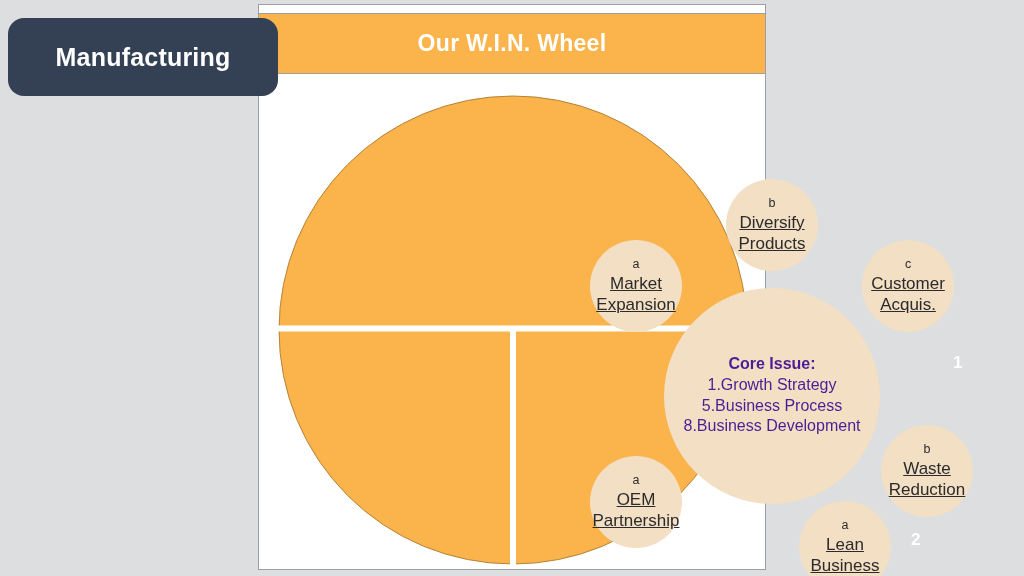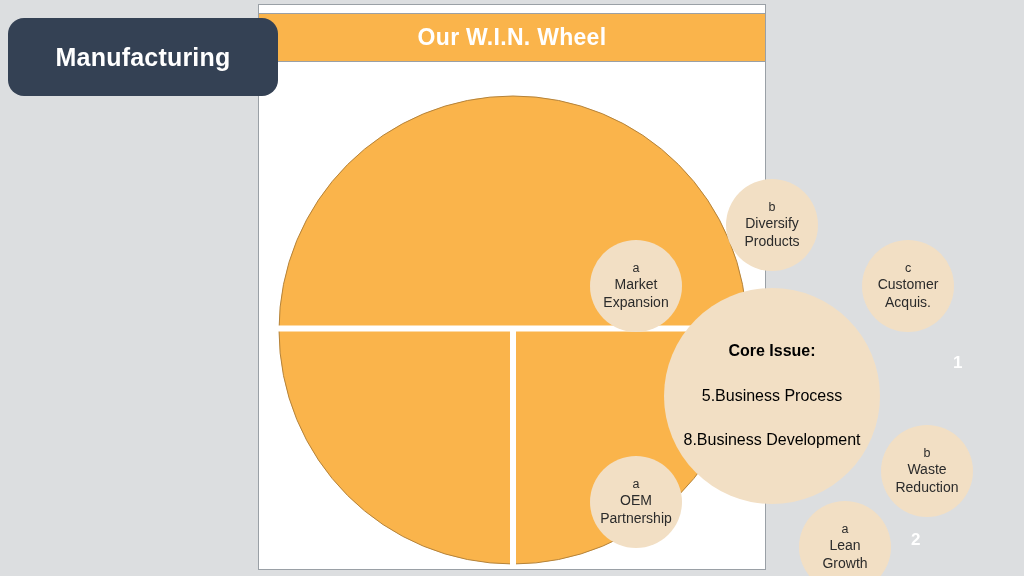--- a/index.html
+++ b/index.html
@@ -47,21 +47,21 @@
     border: 1px solid #9aa0a6;
     box-sizing: border-box;
     z-index: 2;
   }
 
   .panel-header {
     position: absolute;
     left: 0;
     top: 8px;
     width: 100%;
-    height: 49px;
+    height: 61px;
     background: #fab44b;
     border-top: 1px solid #9aa0a6;
     border-bottom: 1px solid #9aa0a6;
     box-sizing: border-box;
     display: flex;
     align-items: center;
     justify-content: center;
   }
   .panel-header .title {
     color: #ffffff;
@@ -96,21 +96,21 @@
     flex-direction: column;
     align-items: center;
     justify-content: center;
     text-align: center;
     color: #2b2b2b;
     line-height: 1.24;
     font-size: 12.5px;
     z-index: 4;
   }
   .node .node-key { font-size: 12.5px; }
-  .node .node-label { font-size: 14px; white-space: pre-line; }
+  .node .node-label { font-size: 17px; white-space: pre-line; text-decoration: underline; }
 
   .node-a-market   { left: 331px; top: 162px; width: 92px; height: 92px; }
   .node-b-diversify{ left: 467px; top: 101px; width: 92px; height: 92px; }
   .node-c-customer { left: 603px; top: 162px; width: 92px; height: 92px; }
   .node-b-waste    { left: 622px; top: 347px; width: 92px; height: 92px; }
   .node-a-lean     { left: 540px; top: 423px; width: 92px; height: 92px; }
   .node-a-oem      { left: 331px; top: 378px; width: 92px; height: 92px; }
 
   
   .core-hub {
@@ -120,22 +120,21 @@
     width: 216px;
     height: 216px;
     border-radius: 50%;
     background: #f2dfc4;
     display: flex;
     flex-direction: column;
     align-items: center;
     justify-content: center;
     text-align: center;
     z-index: 3;
-    color: #000000;
-    gap: 24px;
+    color: #4c1d95;
   }
   .core-hub .core-title {
     font-size: 16px;
     font-weight: bold;
     margin-bottom: 2px;
   }
   .core-hub .core-item {
     font-size: 16px;
     line-height: 1.28;
   }
@@ -175,20 +174,21 @@
         <rect x="235" y="230.5" width="236" height="6" fill="#ffffff"></rect>
 
         <rect x="-1" y="230.5" width="236" height="6" fill="#ffffff"></rect>
 
         <rect x="232" y="235" width="6" height="236" fill="#ffffff"></rect>
       </svg>
     </div>
 
     <div class="core-hub">
       <div class="core-title">Core Issue:</div>
+      <div class="core-item">1.Growth Strategy</div>
       <div class="core-item">5.Business Process</div>
       <div class="core-item">8.Business Development</div>
     </div>
 
     <div class="segment-number seg-num-1">1</div>
     <div class="segment-number seg-num-2">2</div>
     <div class="segment-number seg-num-3">3</div>
 
     <div class="node node-a-market">
       <span class="node-key">a</span>
@@ -210,21 +210,21 @@
 
     <div class="node node-b-waste">
       <span class="node-key">b</span>
       <span class="node-label">Waste
 Reduction</span>
     </div>
 
     <div class="node node-a-lean">
       <span class="node-key">a</span>
       <span class="node-label">Lean
-Growth</span>
+Business</span>
     </div>
 
     <div class="node node-a-oem">
       <span class="node-key">a</span>
       <span class="node-label">OEM
 Partnership</span>
     </div>
 
   </div>
 </div>

